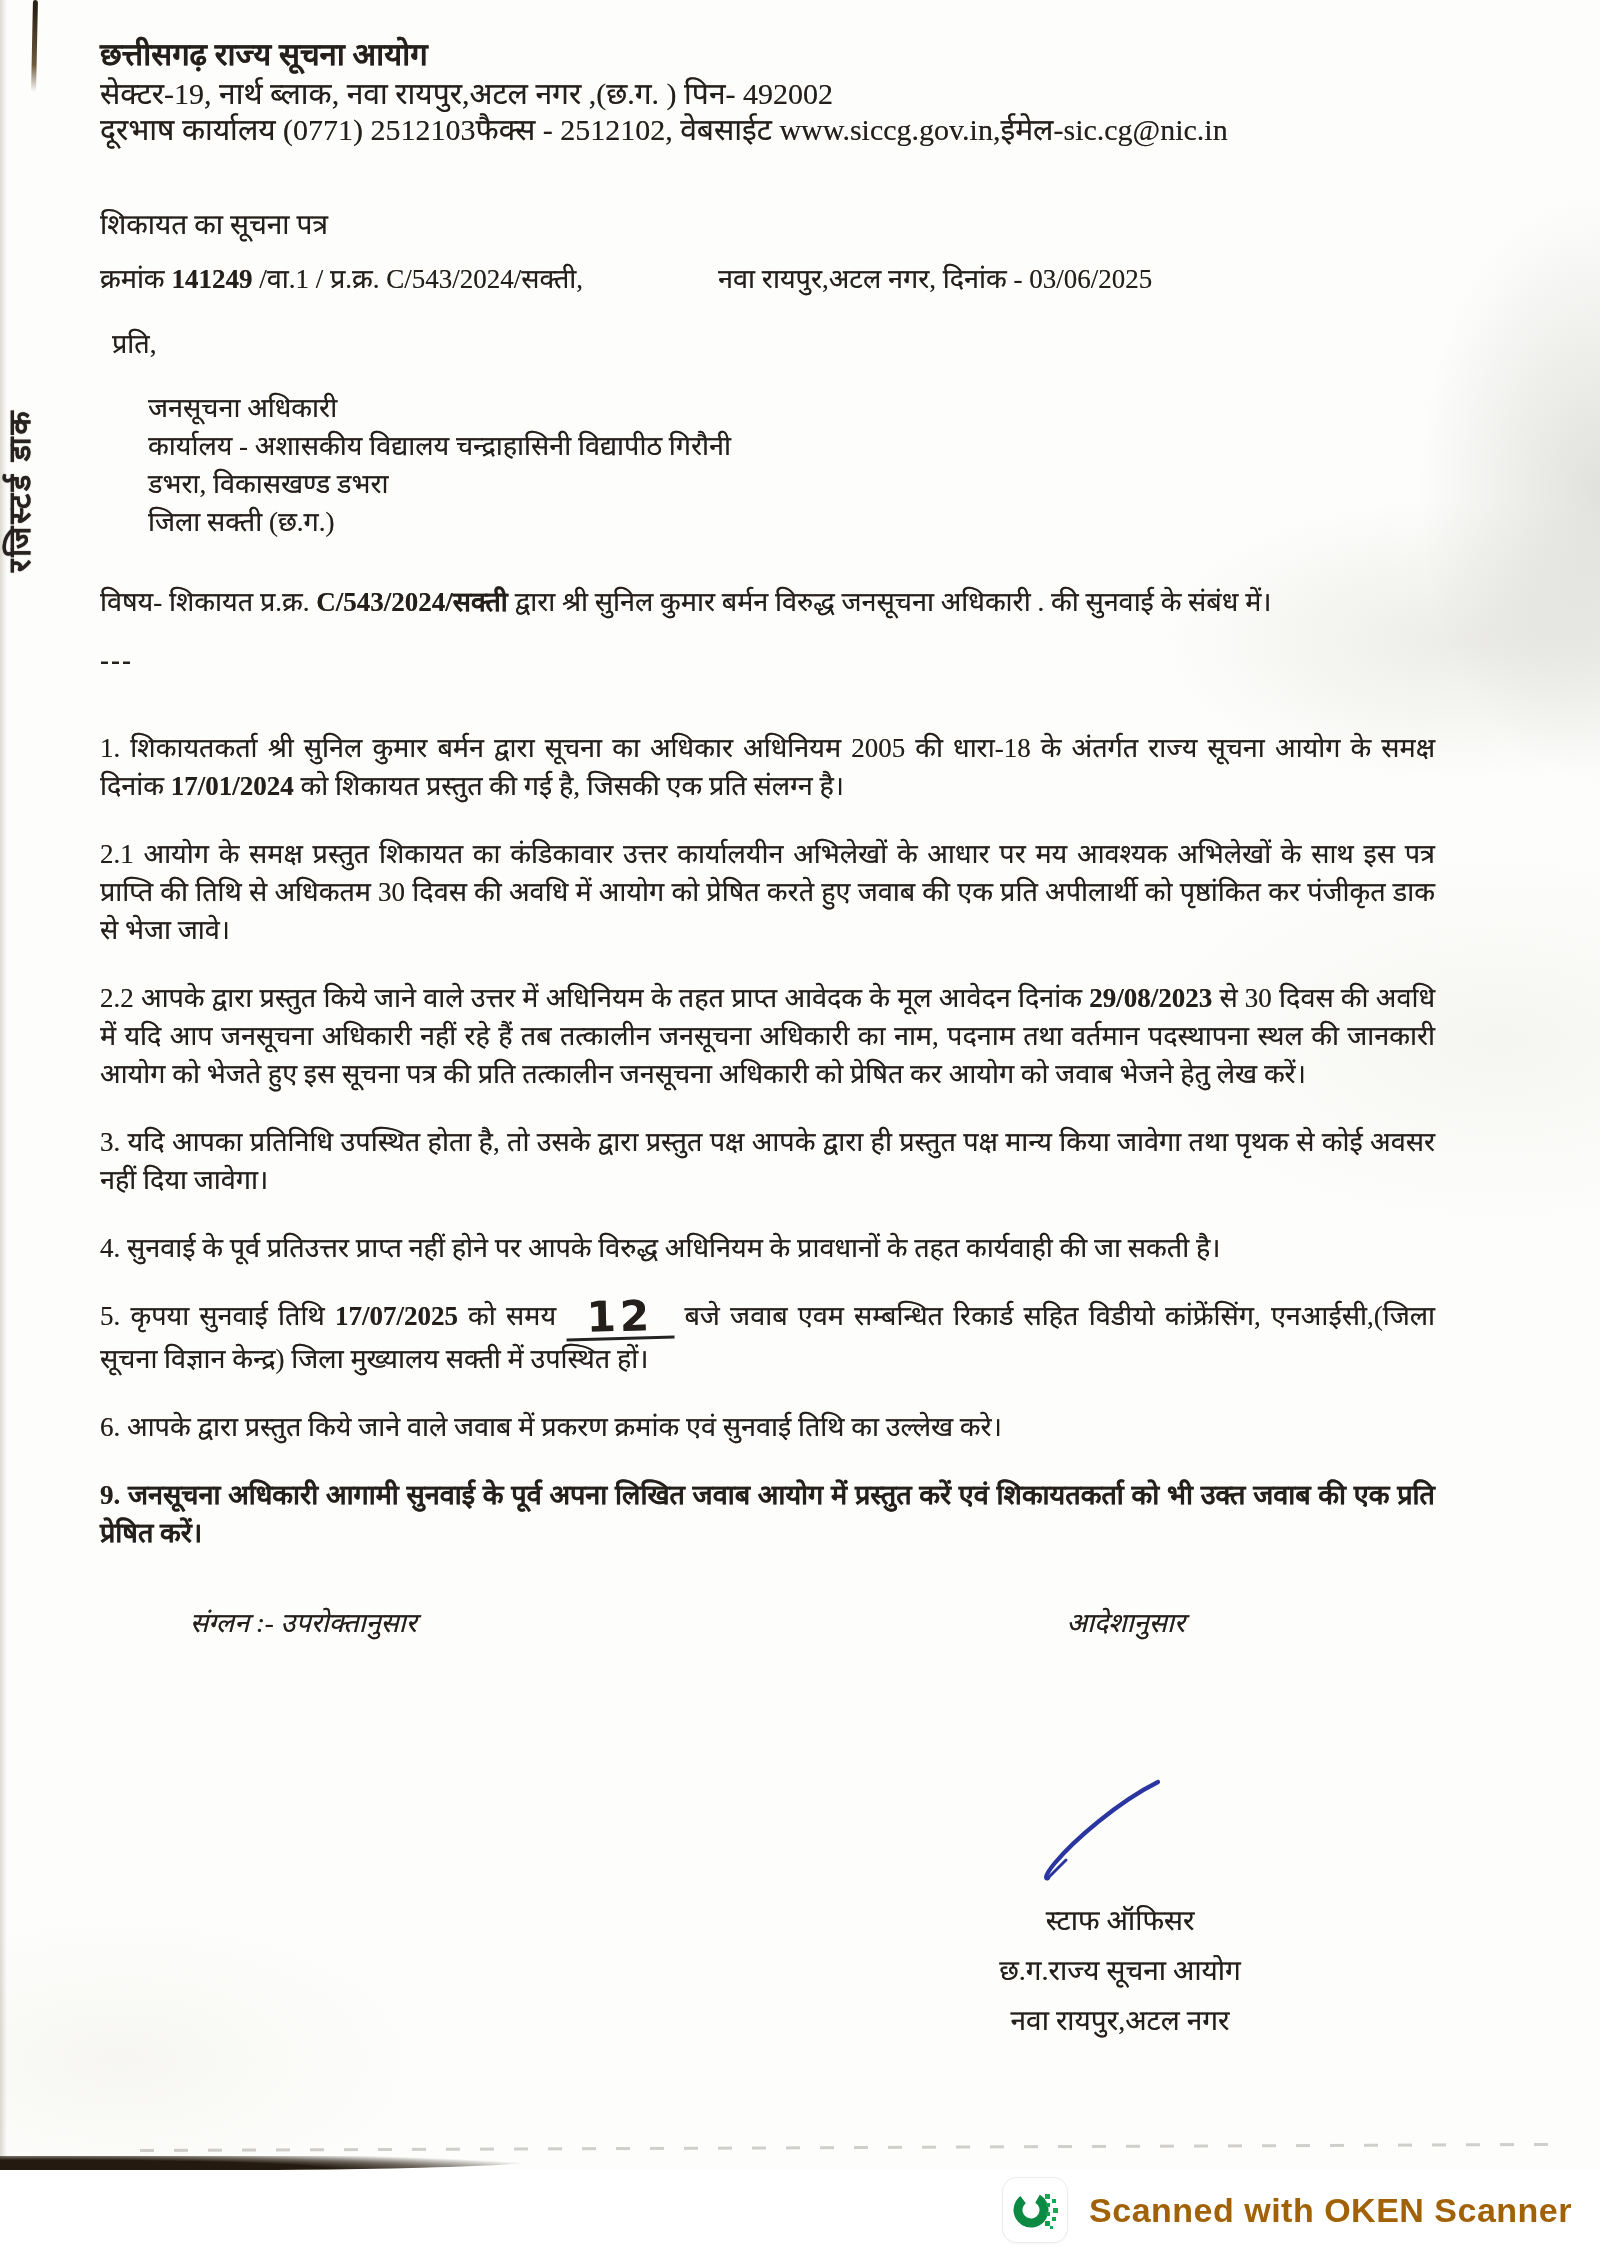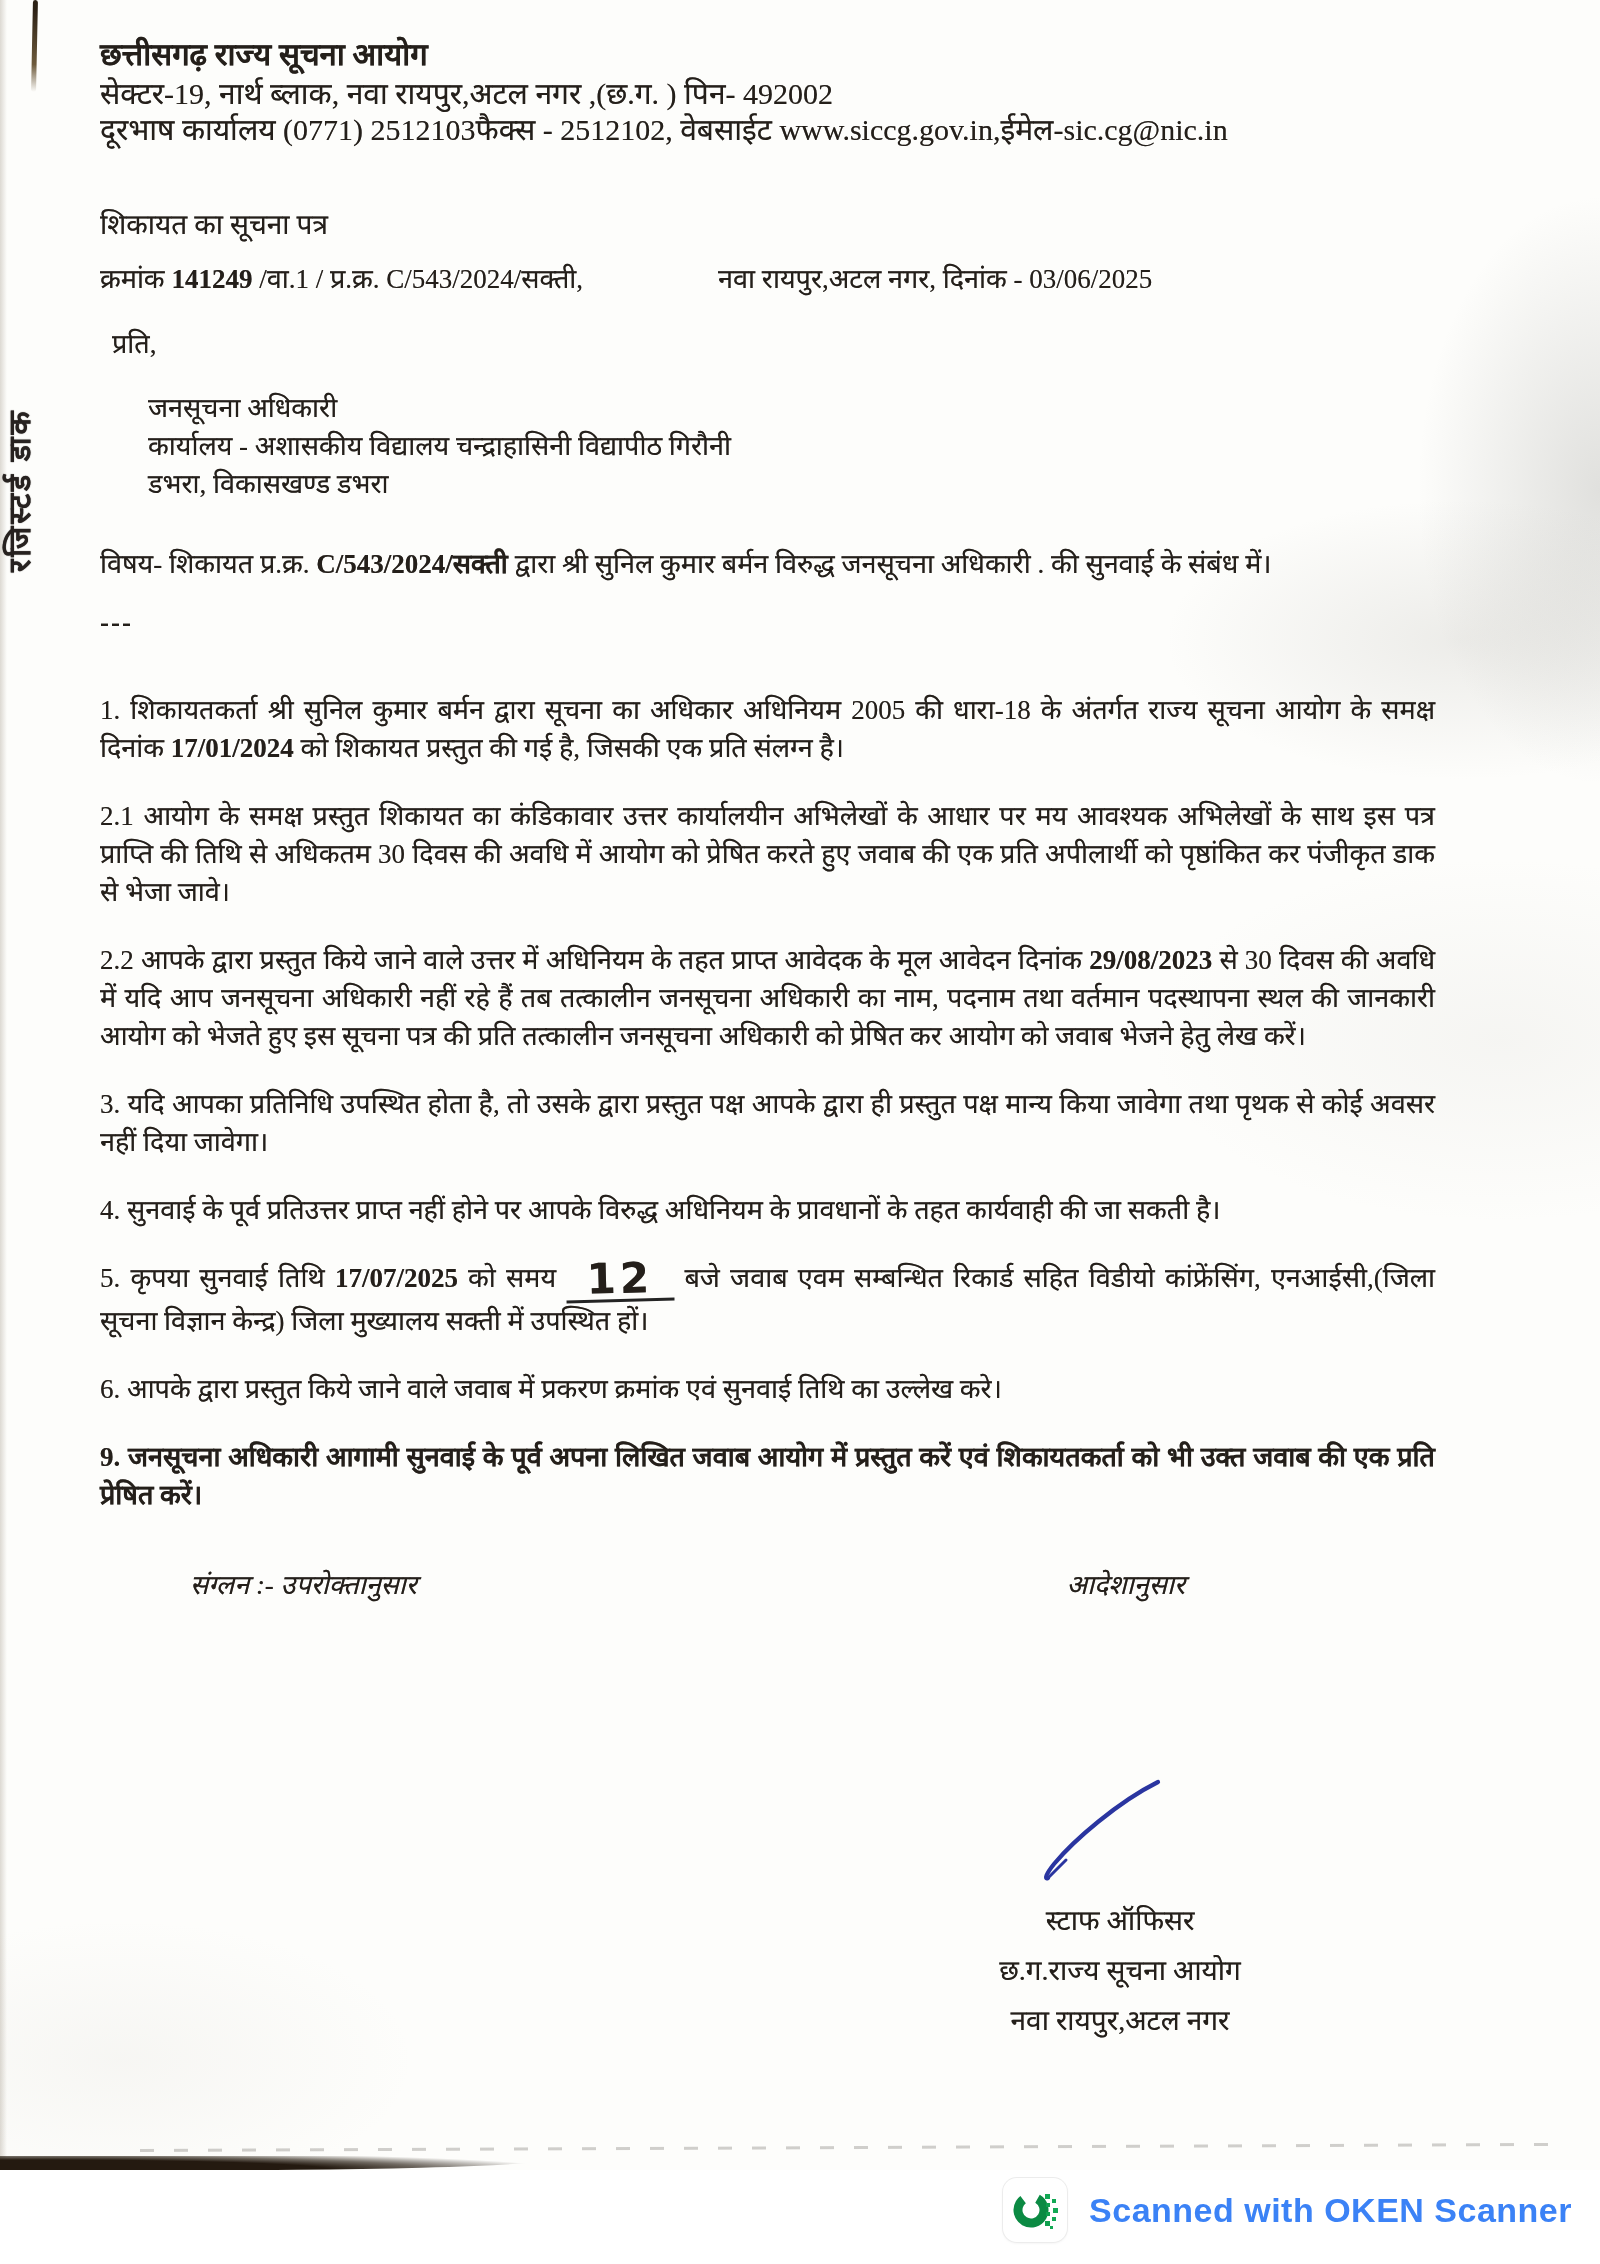--- a/index.html
+++ b/index.html
@@ -100,21 +100,21 @@
   .footer{
     position:absolute;right:28px;bottom:22px;
     display:flex;align-items:center;gap:22px;
     font-family:"Liberation Sans","DejaVu Sans",sans-serif;
   }
   .oken-badge{
     width:64px;height:64px;border-radius:14px;background:#ffffff;
     box-shadow:0 0 0 1px #ececec, 0 1px 3px rgba(0,0,0,0.08);
     display:flex;align-items:center;justify-content:center;
   }
-  .footer-text{font-size:34px;font-weight:bold;color:#3b82f6;letter-spacing:0.5px;}
+  .footer-text{font-size:34px;font-weight:bold;color:#a16207;letter-spacing:0.5px;}
 </style>
 </head>
 <body>
 
 <div class="page">
   <div class="paper"></div>
 
   <div class="art-leftedge"></div>
   <div class="art-topleft"></div>
   <div class="art-bottomdots"></div>
@@ -137,20 +137,21 @@
       </div>
       <div class="ref-right">नवा रायपुर,अटल नगर, दिनांक - 03/06/2025</div>
     </div>
 
     <div class="salutation">प्रति,</div>
 
     <div class="addressee">
       <div>जनसूचना अधिकारी</div>
       <div>कार्यालय - अशासकीय विद्यालय चन्द्राहासिनी विद्यापीठ गिरौनी</div>
       <div>डभरा, विकासखण्ड डभरा</div>
+      <div>जिला सक्ती (छ.ग.)</div>
     </div>
 
     <div class="subject">
       <span>विषय-</span><span> शिकायत प्र.क्र. </span><span class="bd">C/543/2024/सक्ती</span><span> द्वारा श्री सुनिल कुमार बर्मन विरुद्ध जनसूचना अधिकारी . की सुनवाई के संबंध में।</span>
     </div>
 
     <div class="centerband separator">---</div>
 
     <div class="para first">
       <span>1. शिकायतकर्ता श्री सुनिल कुमार बर्मन द्वारा सूचना का अधिकार अधिनियम 2005 की धारा-18 के अंतर्गत राज्य सूचना आयोग के समक्ष दिनांक </span><span class="bd">17/01/2024</span><span> को शिकायत प्रस्तुत की गई है, जिसकी एक प्रति संलग्न है।</span>

